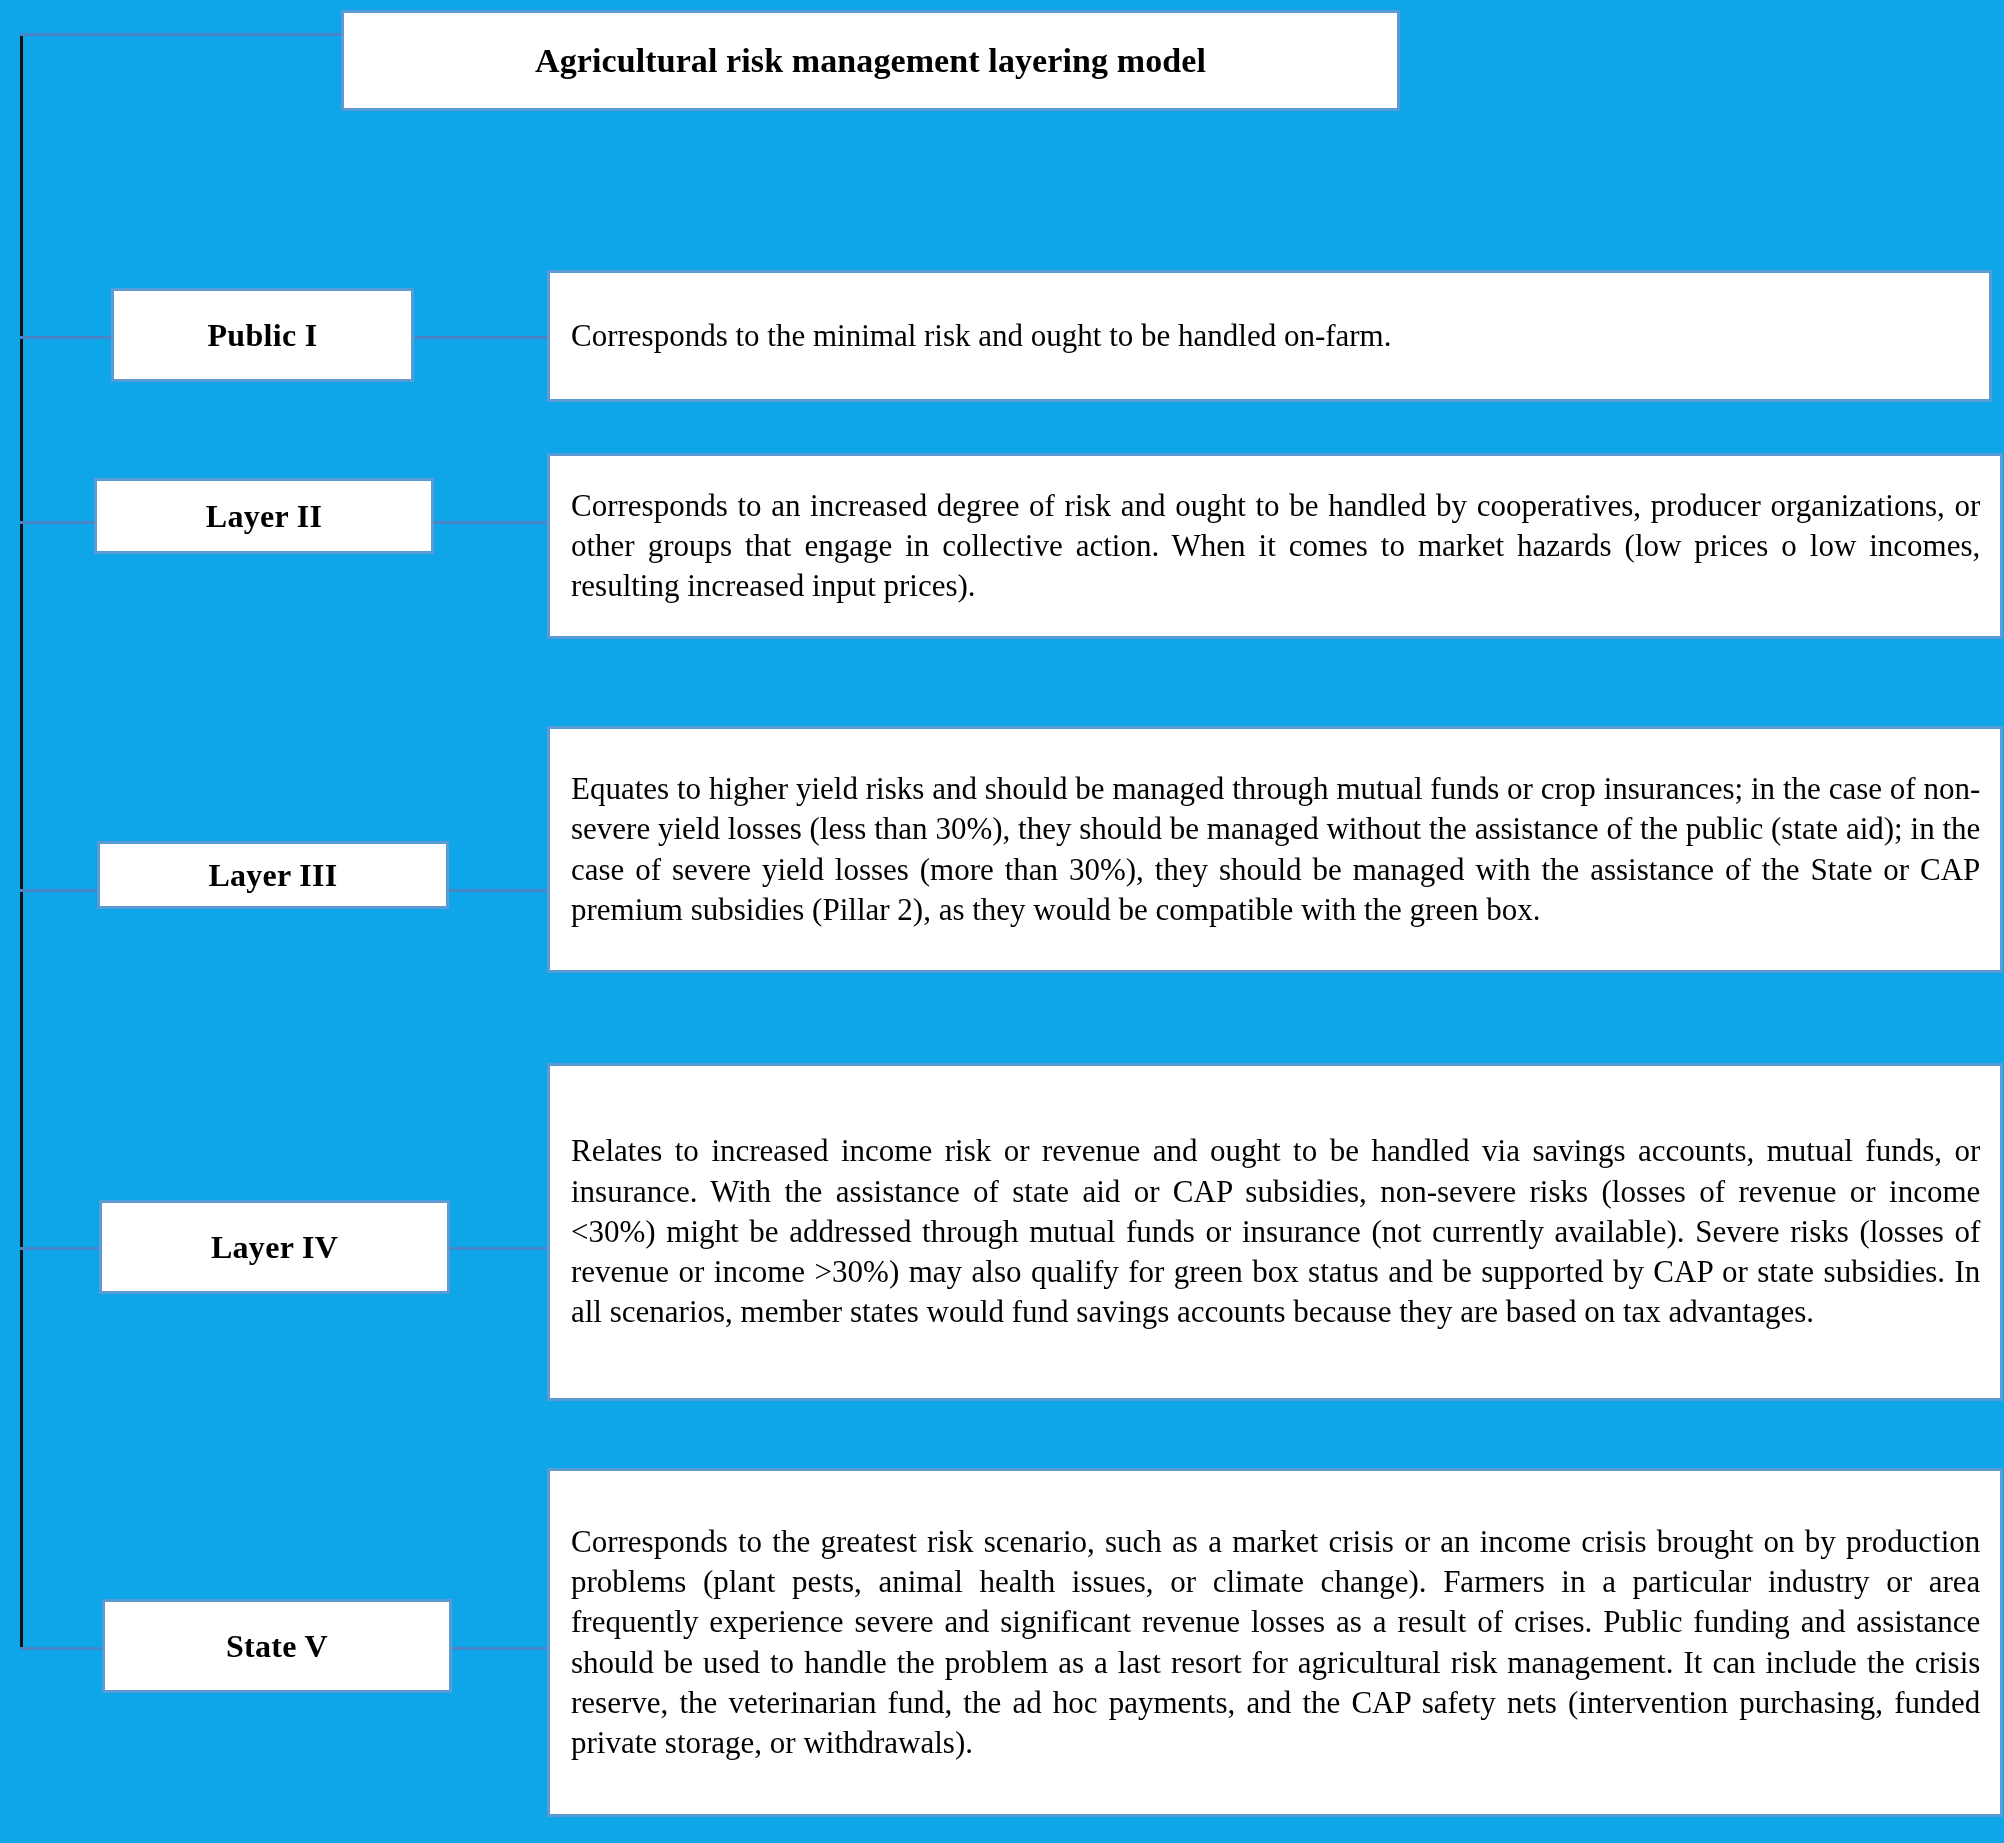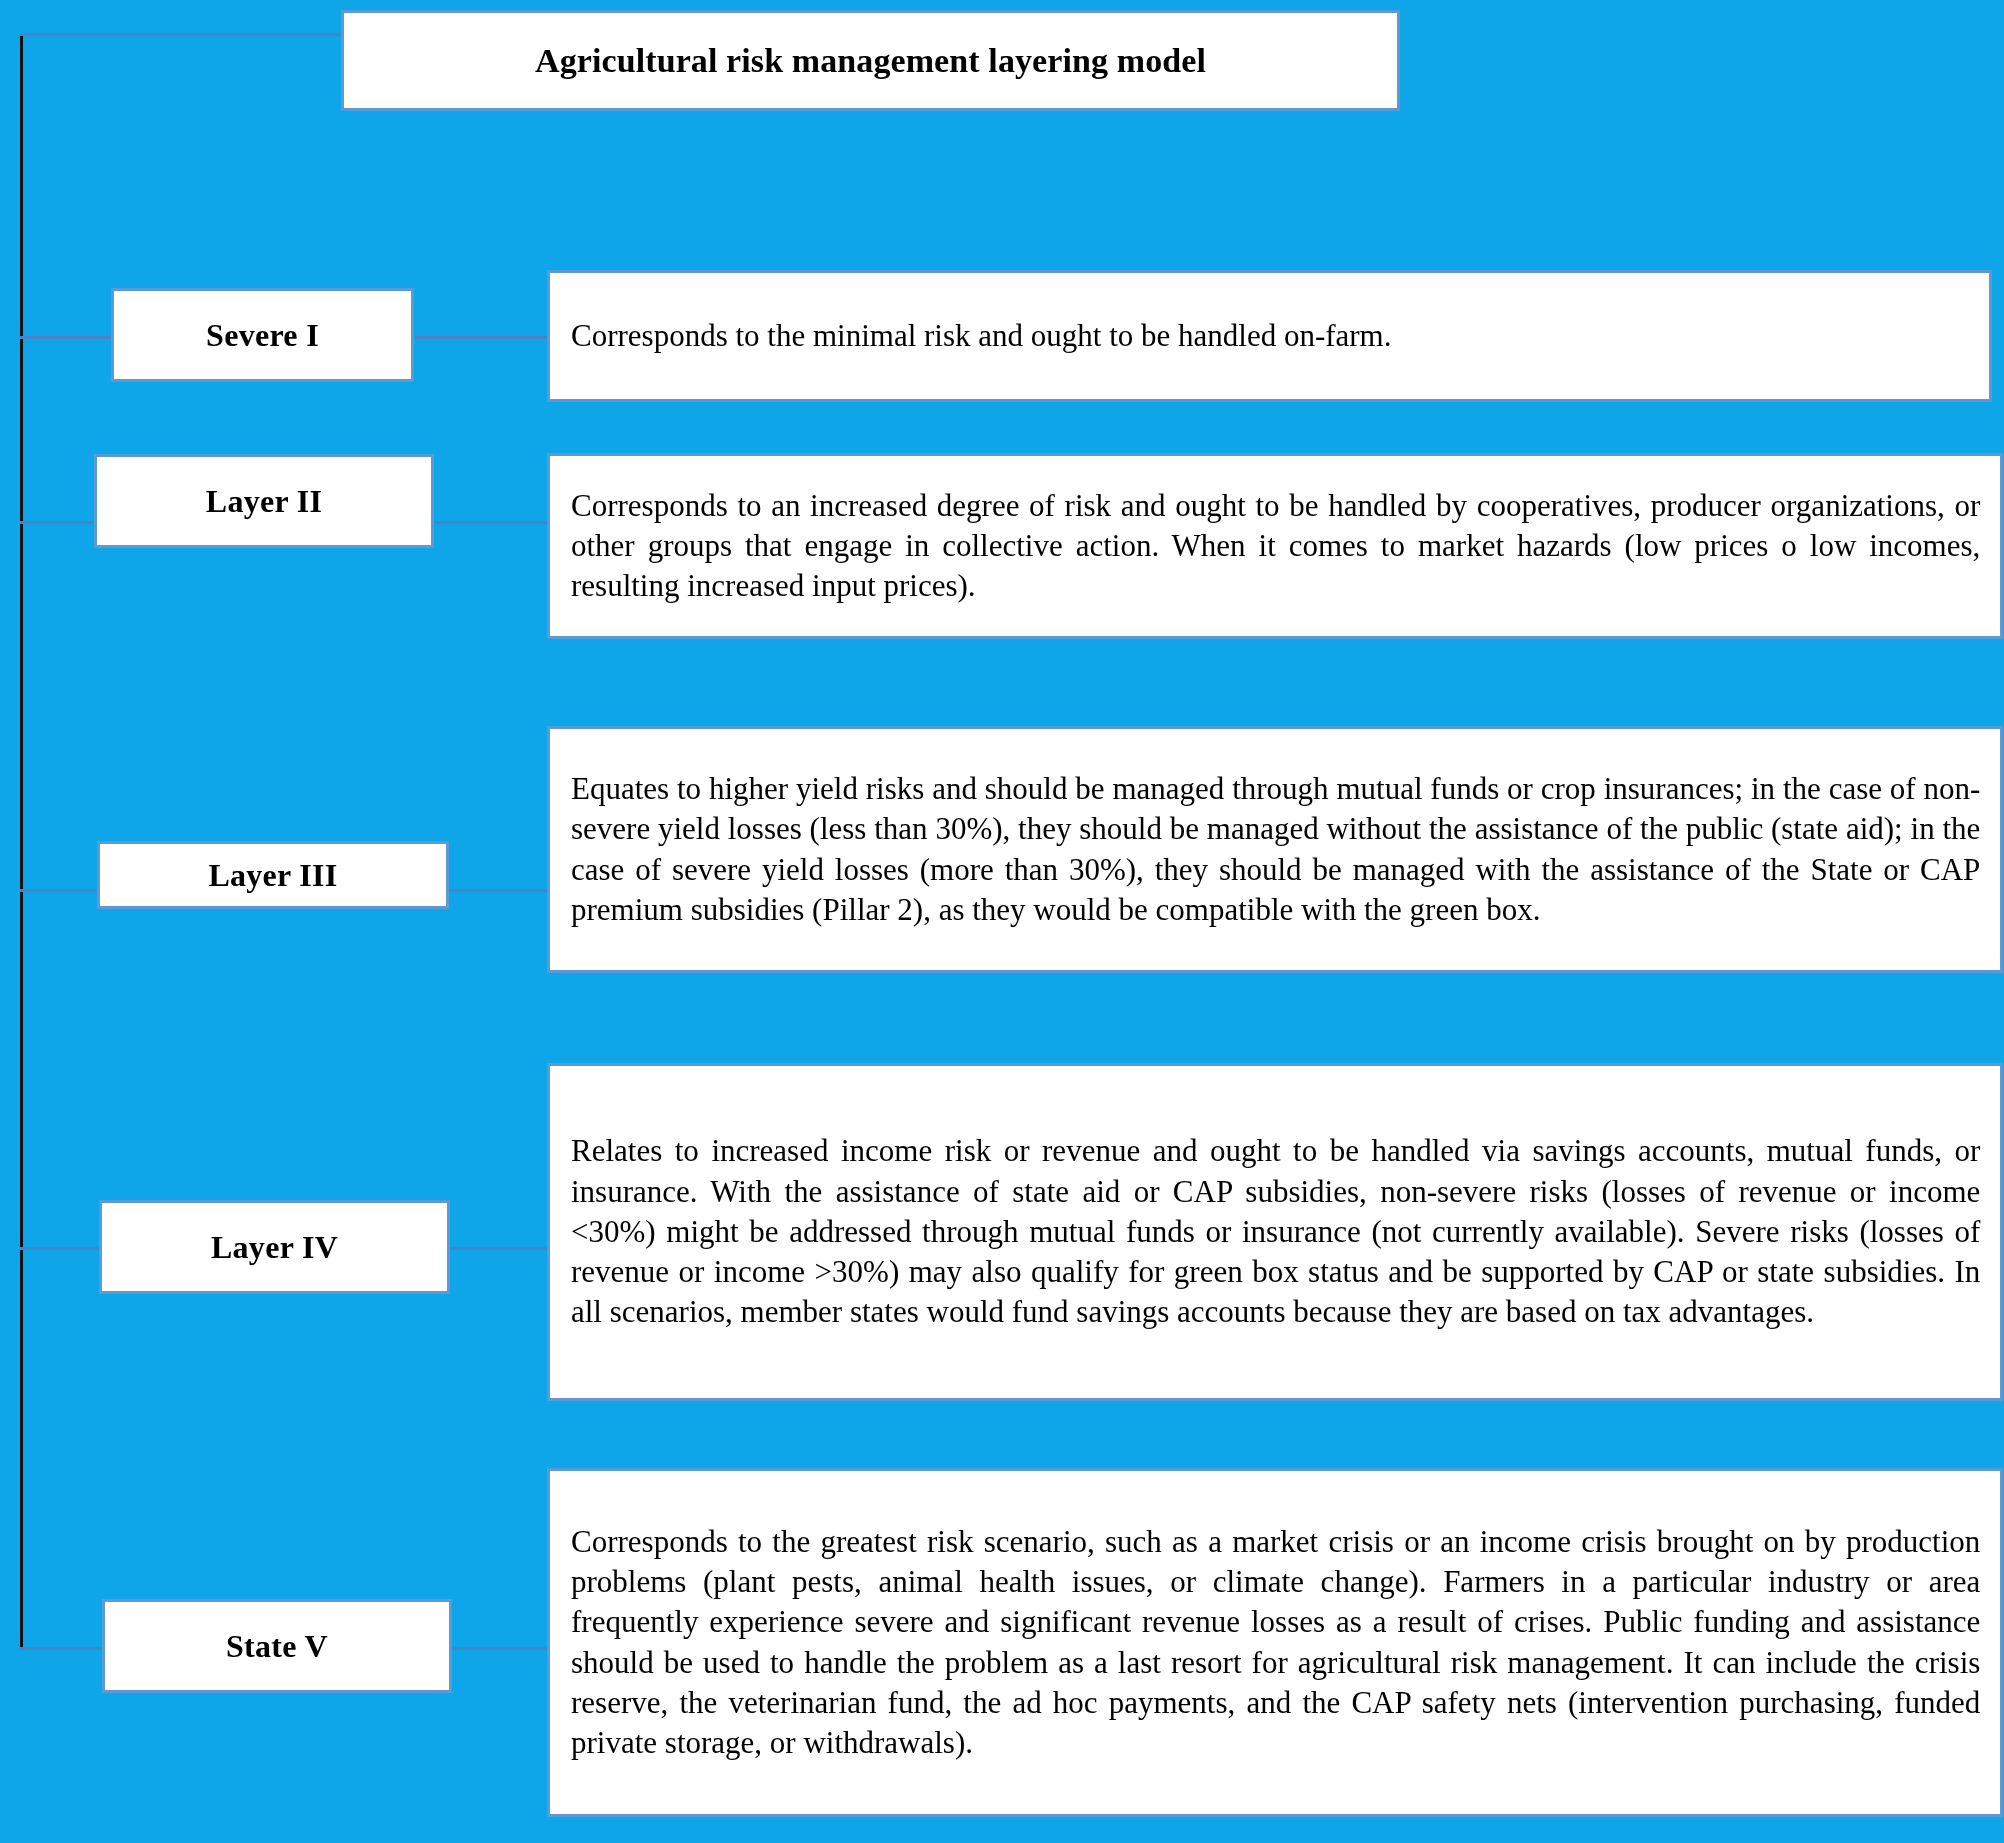--- a/index.html
+++ b/index.html
@@ -103,27 +103,27 @@
   <div class="hline" style="left:434px; top:521px; width:117px;"></div>
   <div class="hline" style="left:449px; top:889px; width:103px;"></div>
   <div class="hline" style="left:450px; top:1247px; width:101px;"></div>
   <div class="hline" style="left:452px; top:1647px; width:99px;"></div>
 
   <div class="box title-box" style="left:341px; top:9.8px; width:1059px; height:101px;">
     <span class="title-text">Agricultural risk management layering model</span>
   </div>
 
   <div class="box layer-box" style="left:111px; top:288px; width:303px; height:94px;">
-    <span class="layer-label">Severe I</span>
+    <span class="layer-label">Public I</span>
   </div>
   <div class="box desc-box" style="left:547px; top:270px; width:1445px; height:132px;">
     <div class="desc-text single">Corresponds to the minimal risk and ought to be handled on-farm.</div>
   </div>
 
-  <div class="box layer-box" style="left:94px; top:454px; width:340px; height:94px;">
+  <div class="box layer-box" style="left:94px; top:478px; width:340px; height:76px;">
     <span class="layer-label">Layer II</span>
   </div>
   <div class="box desc-box" style="left:547px; top:453px; width:1456px; height:186px;">
     <div class="desc-text">Corresponds to an increased degree of risk and ought to be handled by cooperatives, producer organizations, or other groups that engage in collective action. When it comes to market hazards (low prices o low incomes, resulting increased input prices).</div>
   </div>
 
   <div class="box layer-box" style="left:97px; top:841px; width:352px; height:68px;">
     <span class="layer-label">Layer III</span>
   </div>
   <div class="box desc-box" style="left:547px; top:726px; width:1456px; height:247px;">

